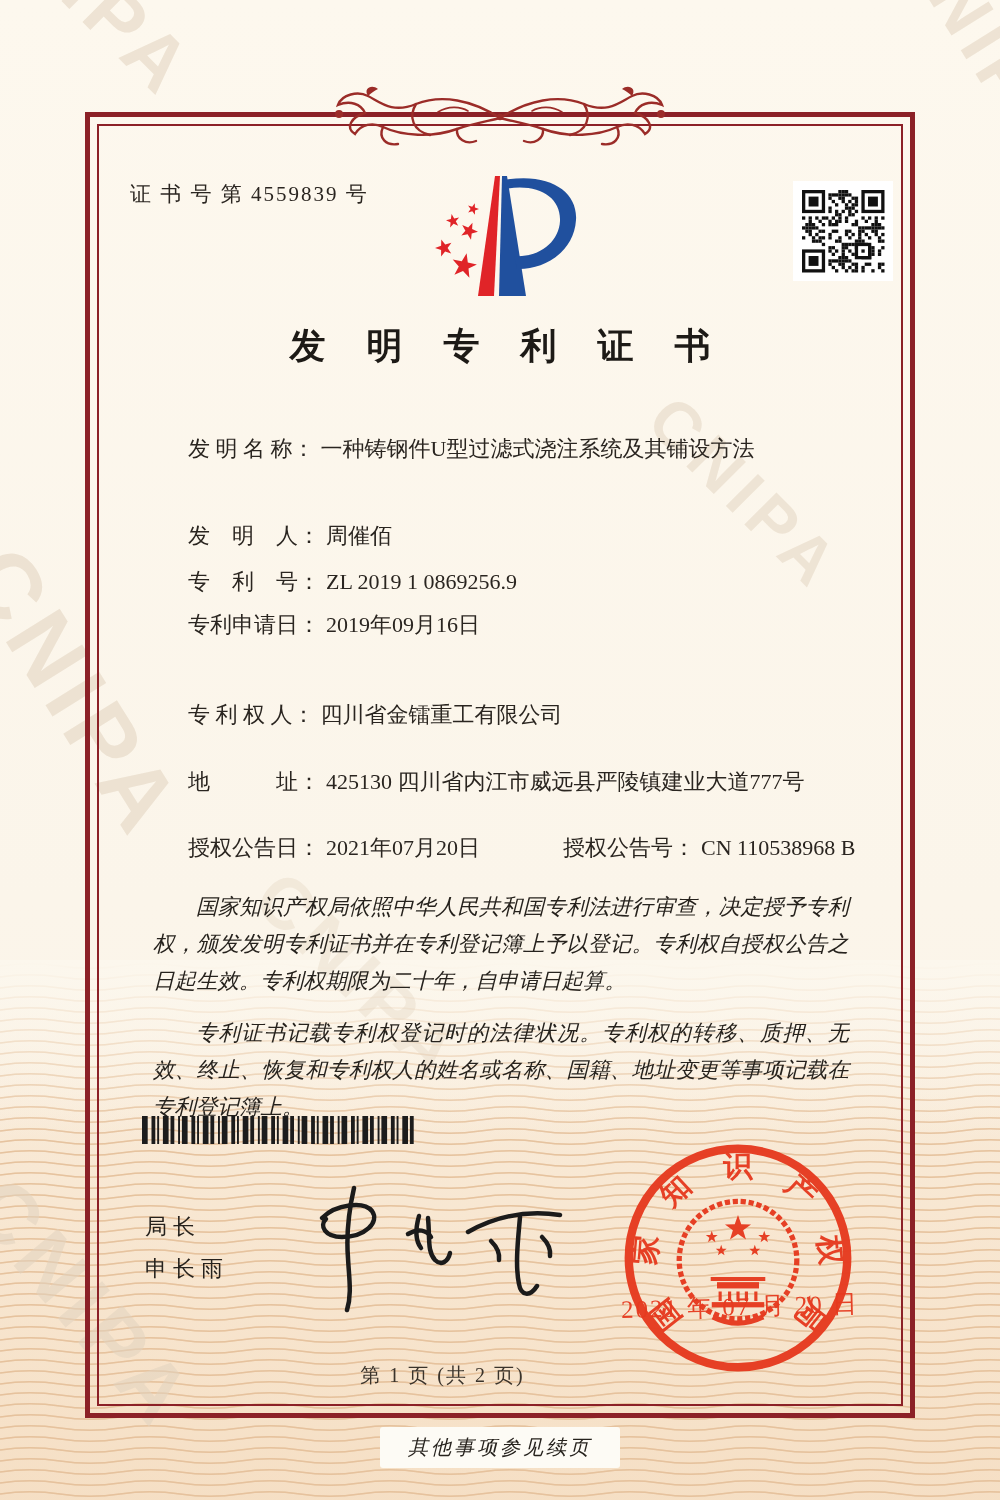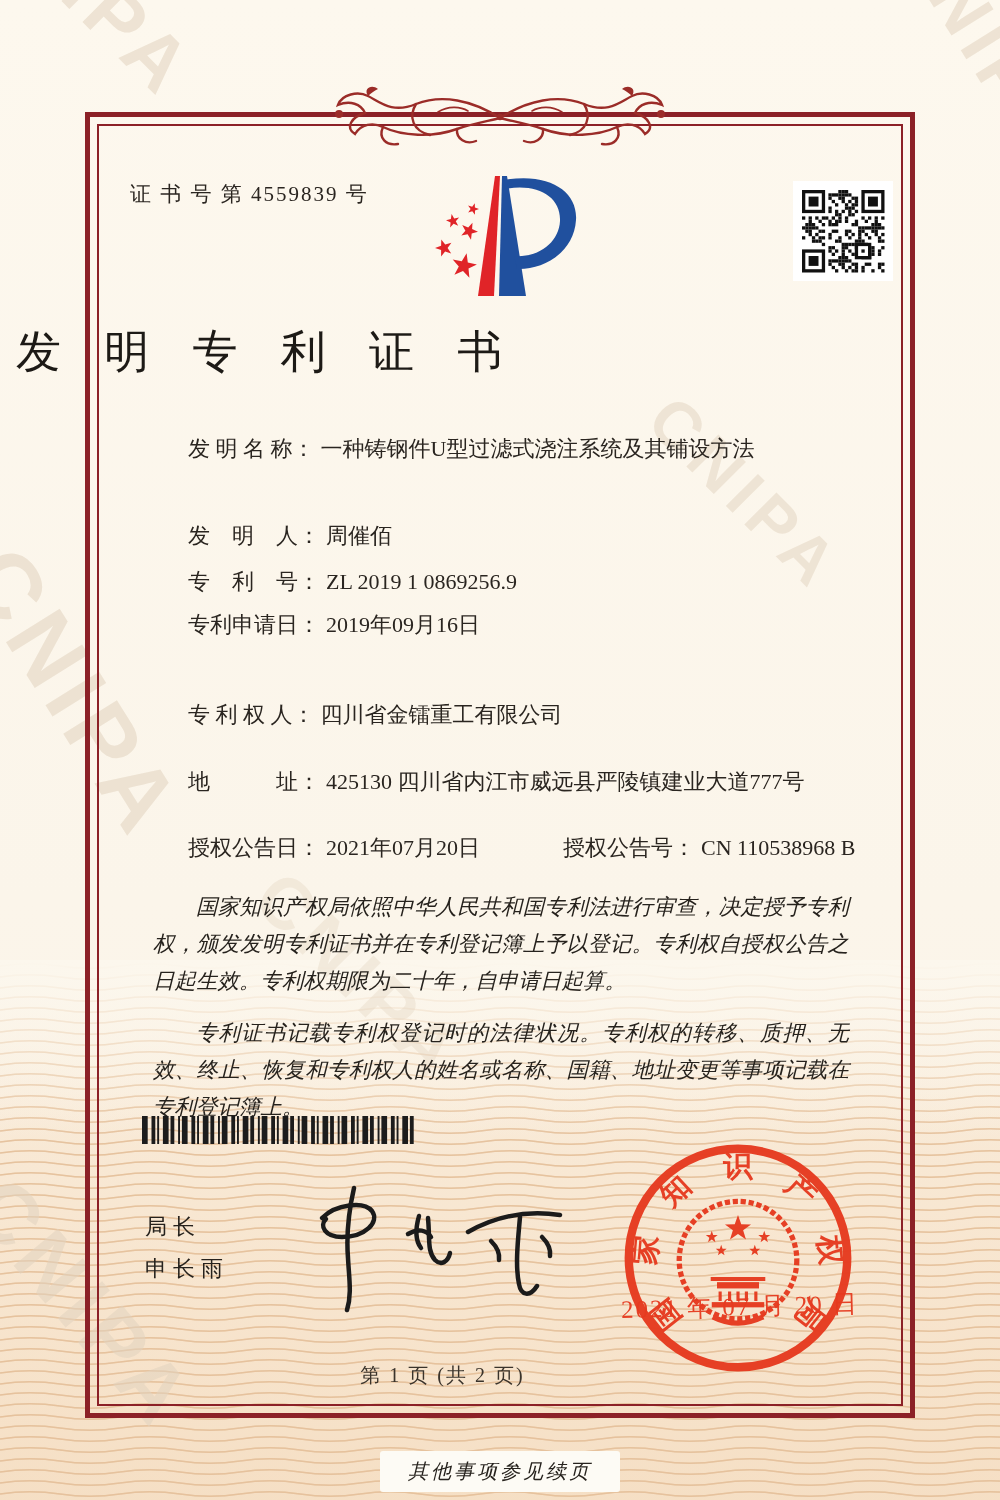--- a/index.html
+++ b/index.html
@@ -14,37 +14,37 @@
   .wm{
     position:absolute;z-index:1;color:#e2d3bf;opacity:.55;
     font-family:"Liberation Sans","DejaVu Sans",sans-serif;
     font-weight:700;letter-spacing:8px;white-space:nowrap;pointer-events:none;
   }
   
   .frame-outer{position:absolute;left:85px;top:112px;width:830px;height:1306px;border:5px solid #8c2127;box-sizing:border-box;z-index:2;}
   .frame-inner{position:absolute;left:97px;top:124px;width:806px;height:1282px;border:2px solid #8c2127;box-sizing:border-box;z-index:2;}
   .content{position:absolute;inset:0;z-index:4;}
   .cert-no{position:absolute;left:130px;top:180px;font-size:21px;letter-spacing:2px;color:#2a2520;}
-  .title{position:absolute;left:0;top:322px;width:1000px;font-size:45px;font-weight:400;letter-spacing:16px;text-indent:16px;color:#1d1a16;}
+  .title{position:absolute;left:0;top:322px;width:1000px;text-align:center;font-size:36px;font-weight:700;letter-spacing:16px;text-indent:16px;color:#1d1a16;}
   .frow{position:absolute;left:140px;width:740px;font-size:22px;color:#2a2520;white-space:nowrap;}
   .flabel{display:inline-block;margin-left:48px;}
   .fvalue{display:inline-block;margin-left:6px;}
   .fpair2{position:absolute;left:375px;top:0;}
   .paras{position:absolute;left:138px;top:874px;width:726px;font-size:21.5px;line-height:37px;color:#26221d;text-align:justify;font-style:italic;}
   .paras p{margin:15px;text-indent:2em;}
   .signer{position:absolute;left:145px;font-size:22px;letter-spacing:6px;color:#26221d;font-family:"Liberation Sans","DejaVu Sans",sans-serif;}
   .seal-date{
     position:absolute;left:606px;top:1290px;width:268px;text-align:center;
     font-size:25px;letter-spacing:2px;color:#e63a1f;opacity:.95;transform:rotate(-1.5deg);z-index:6;
     font-weight:500;white-space:nowrap;
   }
   .page-info{position:absolute;left:0;top:1362px;width:885px;text-align:center;font-size:20px;color:#3a332b;letter-spacing:2px;}
   .note-box{
     position:absolute;left:50%;top:1427px;transform:translateX(-50%);
-    background:#fdfbf5;border-radius:3px;padding:7px 28px;z-index:5;margin-top:24px;
+    background:#fdfbf5;border-radius:3px;padding:7px 28px;z-index:5;
   }
   .note-box span{font-size:20px;font-style:italic;letter-spacing:3px;color:#26221d;}
   .qr-wrap{position:absolute;left:793px;top:181px;width:100px;height:100px;background:#ffffff;z-index:4;}
   svg{display:block;}
 </style>
 </head>
 <body>
 
 <div class="page">
 

